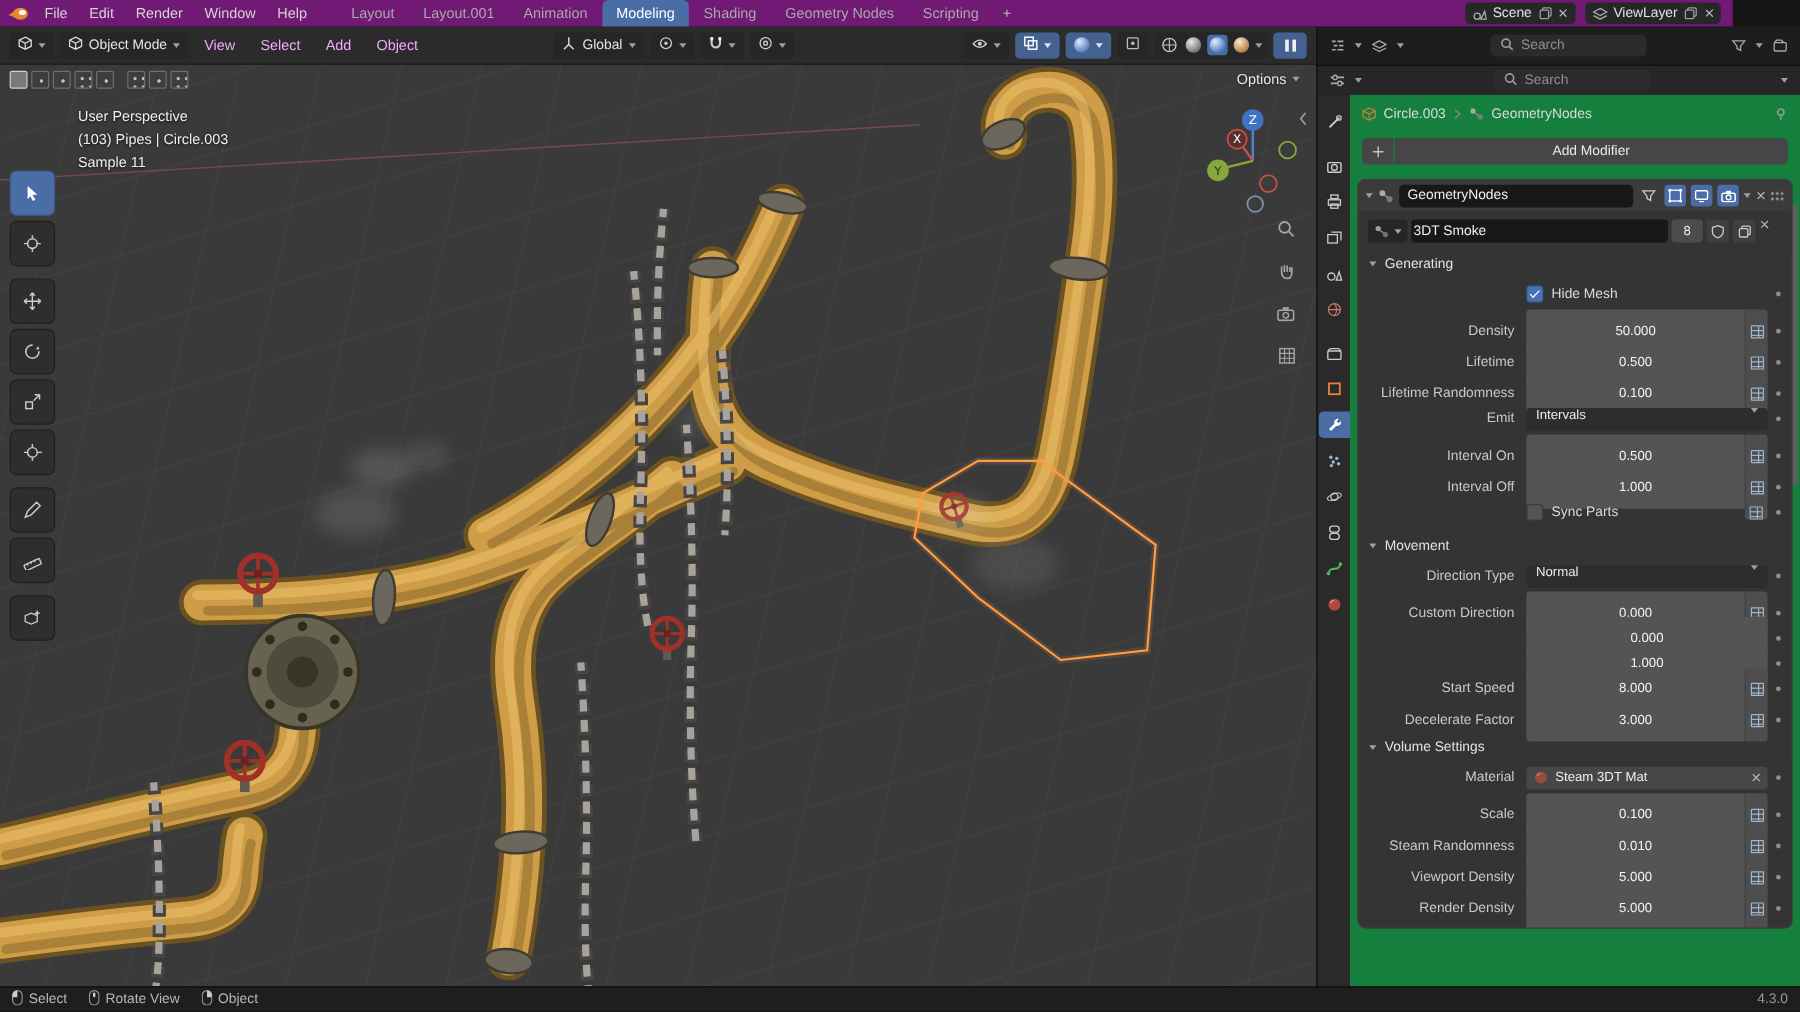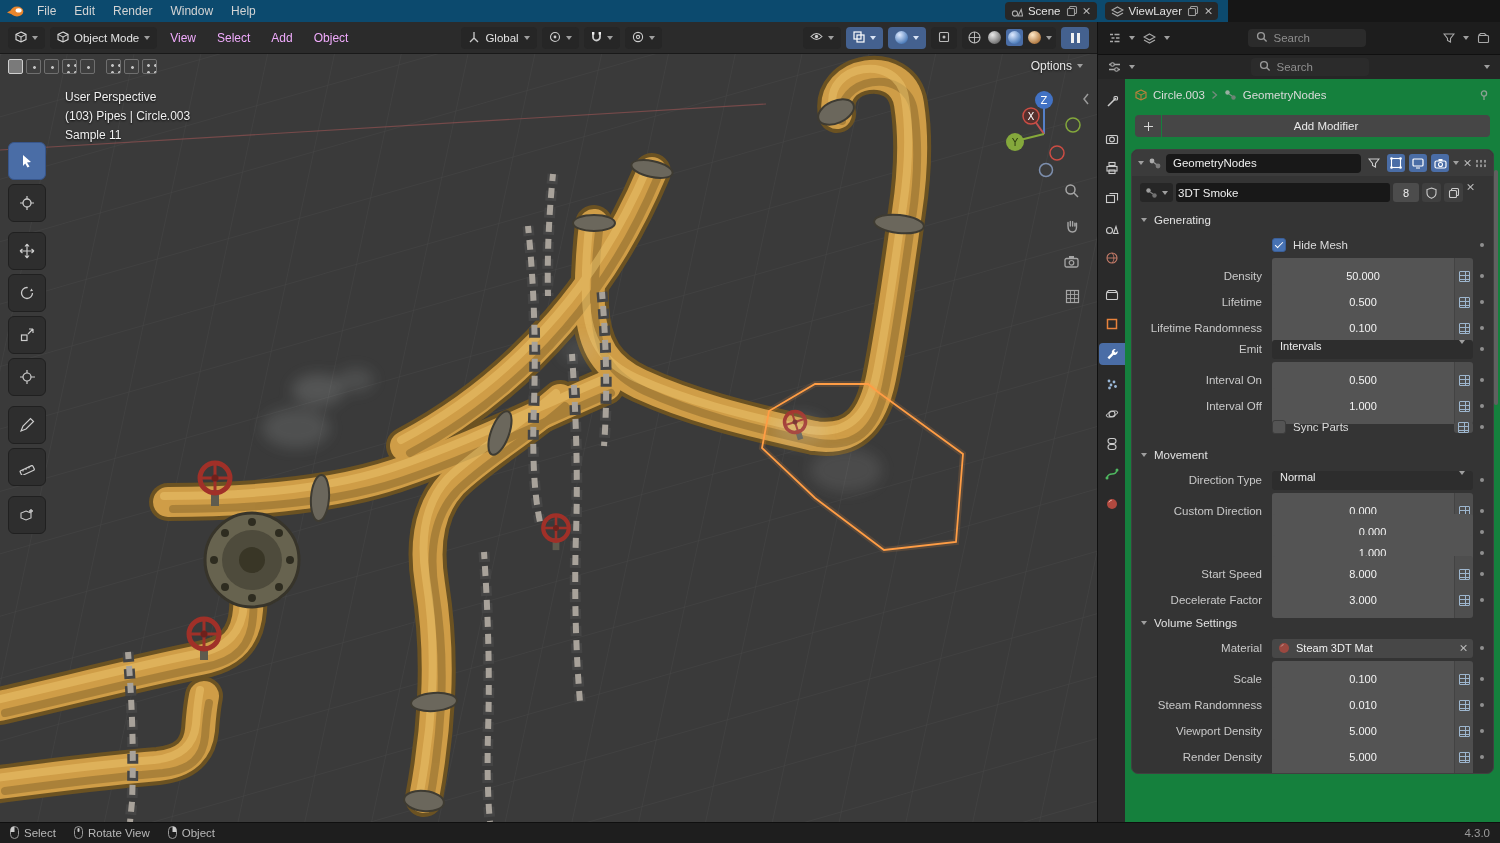--- a/index.html
+++ b/index.html
@@ -1,19 +1,19 @@
 <!DOCTYPE html>
 <html><head>
 <meta charset="utf-8">
 <style>
 *{margin:0;padding:0;box-sizing:border-box;font-family:"Liberation Sans",sans-serif}
 body{background:#000}
 .app{position:relative;width:1500px;height:843px;background:#161616;overflow:hidden;font-size:12px;color:#ddd}
 
-.topbar{position:absolute;left:0;top:0;width:1228px;height:22px;background:#0c4a6e;display:flex;align-items:center;padding:0 6px;z-index:6}
+.topbar{position:absolute;left:0;top:0;width:1444px;height:22px;background:#701a75;display:flex;align-items:center;padding:0 6px;z-index:6}
 .logo{display:flex;align-items:center;margin-right:4px}
 .menu{padding:0 9px;height:22px;display:flex;align-items:center;color:#d4d4d4;font-size:12px;cursor:default}
 .tabs{display:flex;height:22px;margin-left:16px;align-items:stretch}
 .tab{padding:0 12px;display:flex;align-items:center;color:#a9a9a9;font-size:12px;border-radius:5px 5px 0 0}
 .tab.active{background:#4a6da6;color:#fff}
 .tab.addtab{color:#bdbdbd;padding:0 8px}
 .tb-right{margin-left:auto;display:flex;align-items:center;gap:8px;padding-right:4px}
 .wsel{background:#272727;border-radius:4px;height:18px;display:flex;align-items:center;gap:5px;padding:0 6px;color:#e2e2e2;font-size:11.5px}
 .mini{display:flex;align-items:center;opacity:.8}
 
@@ -68,21 +68,21 @@
 .tool{width:38px;height:38px;background:#2e2e2e;border:1px solid #202020;border-radius:6px;display:flex;align-items:center;justify-content:center}
 .tool.active{background:#4a6da6;border-color:#38568b}
 .tool.tall{margin-top:6px}
 
 .statusbar{position:absolute;left:0;top:822px;width:1500px;height:21px;background:#1e1e1e;border-top:1px solid #0f0f0f;display:flex;align-items:center;gap:18px;padding:0 10px;color:#b8b8b8;font-size:11.5px;z-index:6}
 .sb-item{display:flex;align-items:center;gap:5px}
 .ver{margin-left:auto;color:#9a9a9a}
 
 .outl{position:absolute;left:1097px;top:22px;width:403px;height:33px;background:#1d1d1d;border-left:1px solid #101010;border-bottom:1px solid #101010;display:flex;align-items:center;gap:8px;padding:0 10px}
 .propsh{position:absolute;left:1097px;top:55px;width:403px;height:24px;background:#262626;border-left:1px solid #101010;display:flex;align-items:center;gap:8px;padding:0 10px}
-.search{background:#2b2b2b;border-radius:4px;height:18px;display:flex;align-items:center;gap:6px;padding:0 8px;color:#8f8f8f;font-size:11.5px;width:118px}
+.search{background:#2b2b2b;border-radius:4px;height:18px;display:flex;align-items:center;gap:6px;padding:0 8px;color:#8f8f8f;font-size:11.5px;width:130px}
 .sp{flex:1}
 .pnav{position:absolute;left:1097px;top:79px;width:28px;height:743px;background:#2a2a2a;border-left:1px solid #101010;display:flex;flex-direction:column;align-items:center;gap:8px;padding-top:12px}
 .picon{width:26px;height:22px;display:flex;align-items:center;justify-content:center;border-radius:4px 0 0 4px}
 .picon.active{background:#4a6da6}
 .pbody{position:absolute;left:1125px;top:79px;width:375px;height:743px;background:#15803d;overflow:hidden;padding-top:2px}
 .crumb{display:flex;align-items:center;gap:6px;padding:8px 10px 4px;color:#dadada;font-size:11.5px}
 .addmod{display:flex;margin:10px 10px 2px;height:22px;gap:1px}
 .am-plus{width:26px;background:#464646;border-radius:4px 0 0 4px;display:flex;align-items:center;justify-content:center}
 .am-main{flex:1;background:#464646;border-radius:0 4px 4px 0;display:flex;align-items:center;justify-content:center;color:#e8e8e8;font-size:11.5px}
 .modpanel{margin:12px 6px 0;background:#343434;border:1px solid #404040;border-radius:7px;overflow:hidden;padding-bottom:8px}
@@ -131,20 +131,30 @@
           <ellipse cx="11" cy="6.5" rx="6.3" ry="5" fill="#e8862d"></ellipse>
           <ellipse cx="12.6" cy="5.4" rx="3" ry="2.1" fill="#fff"></ellipse>
           <path d="M1 7.6 8.3 3.2v7z" fill="#e8862d"></path>
         </svg>
     </span>
     <span class="menu">File</span>
     <span class="menu">Edit</span>
     <span class="menu">Render</span>
     <span class="menu">Window</span>
     <span class="menu">Help</span>
+    <div class="tabs">
+      <span class="tab">Layout</span>
+      <span class="tab">Layout.001</span>
+      <span class="tab">Animation</span>
+      <span class="tab active">Modeling</span>
+      <span class="tab">Shading</span>
+      <span class="tab">Geometry Nodes</span>
+      <span class="tab">Scripting</span>
+      <span class="tab addtab">+</span>
+    </div>
     <div class="tb-right">
       <div class="wsel">
         <span class="mini">
             <svg width="12" height="11">
               <circle cx="4" cy="7.5" r="2.6" fill="none" stroke="#ccc" stroke-width="1.1"></circle>
               <path d="M7 10 10.2 3.6 11.6 10z" fill="none" stroke="#ccc" stroke-width="1.1"></path>
             </svg>
           </span>
         <span>Scene</span>
         <span class="mini">

